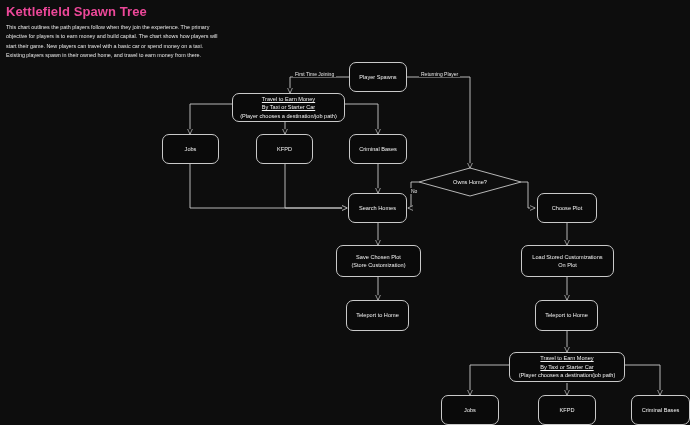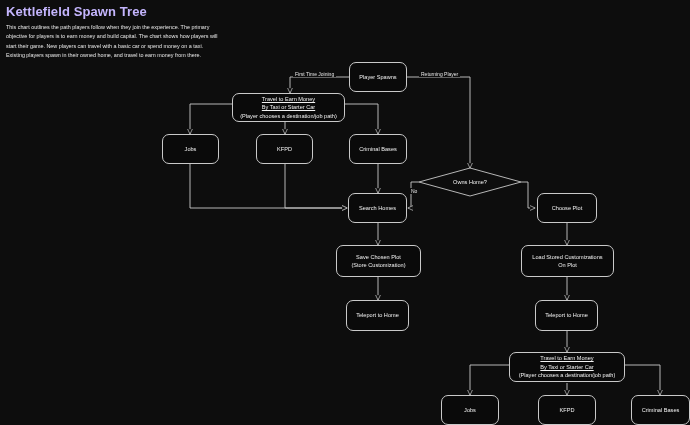--- a/index.html
+++ b/index.html
@@ -20,21 +20,21 @@
     width: 690px;
     height: 425px;
   }
   #title {
     position: absolute;
     left: 6px;
     top: 4px;
     font-size: 13px;
     font-weight: bold;
     letter-spacing: 0.1px;
-    color: #c4b5fd;
+    color: #ec4899;
     white-space: nowrap;
   }
   #description {
     position: absolute;
     left: 6px;
     top: 23px;
     width: 212px;
     font-size: 5.4px;
     line-height: 1.72;
     color: #e8e8e8;

